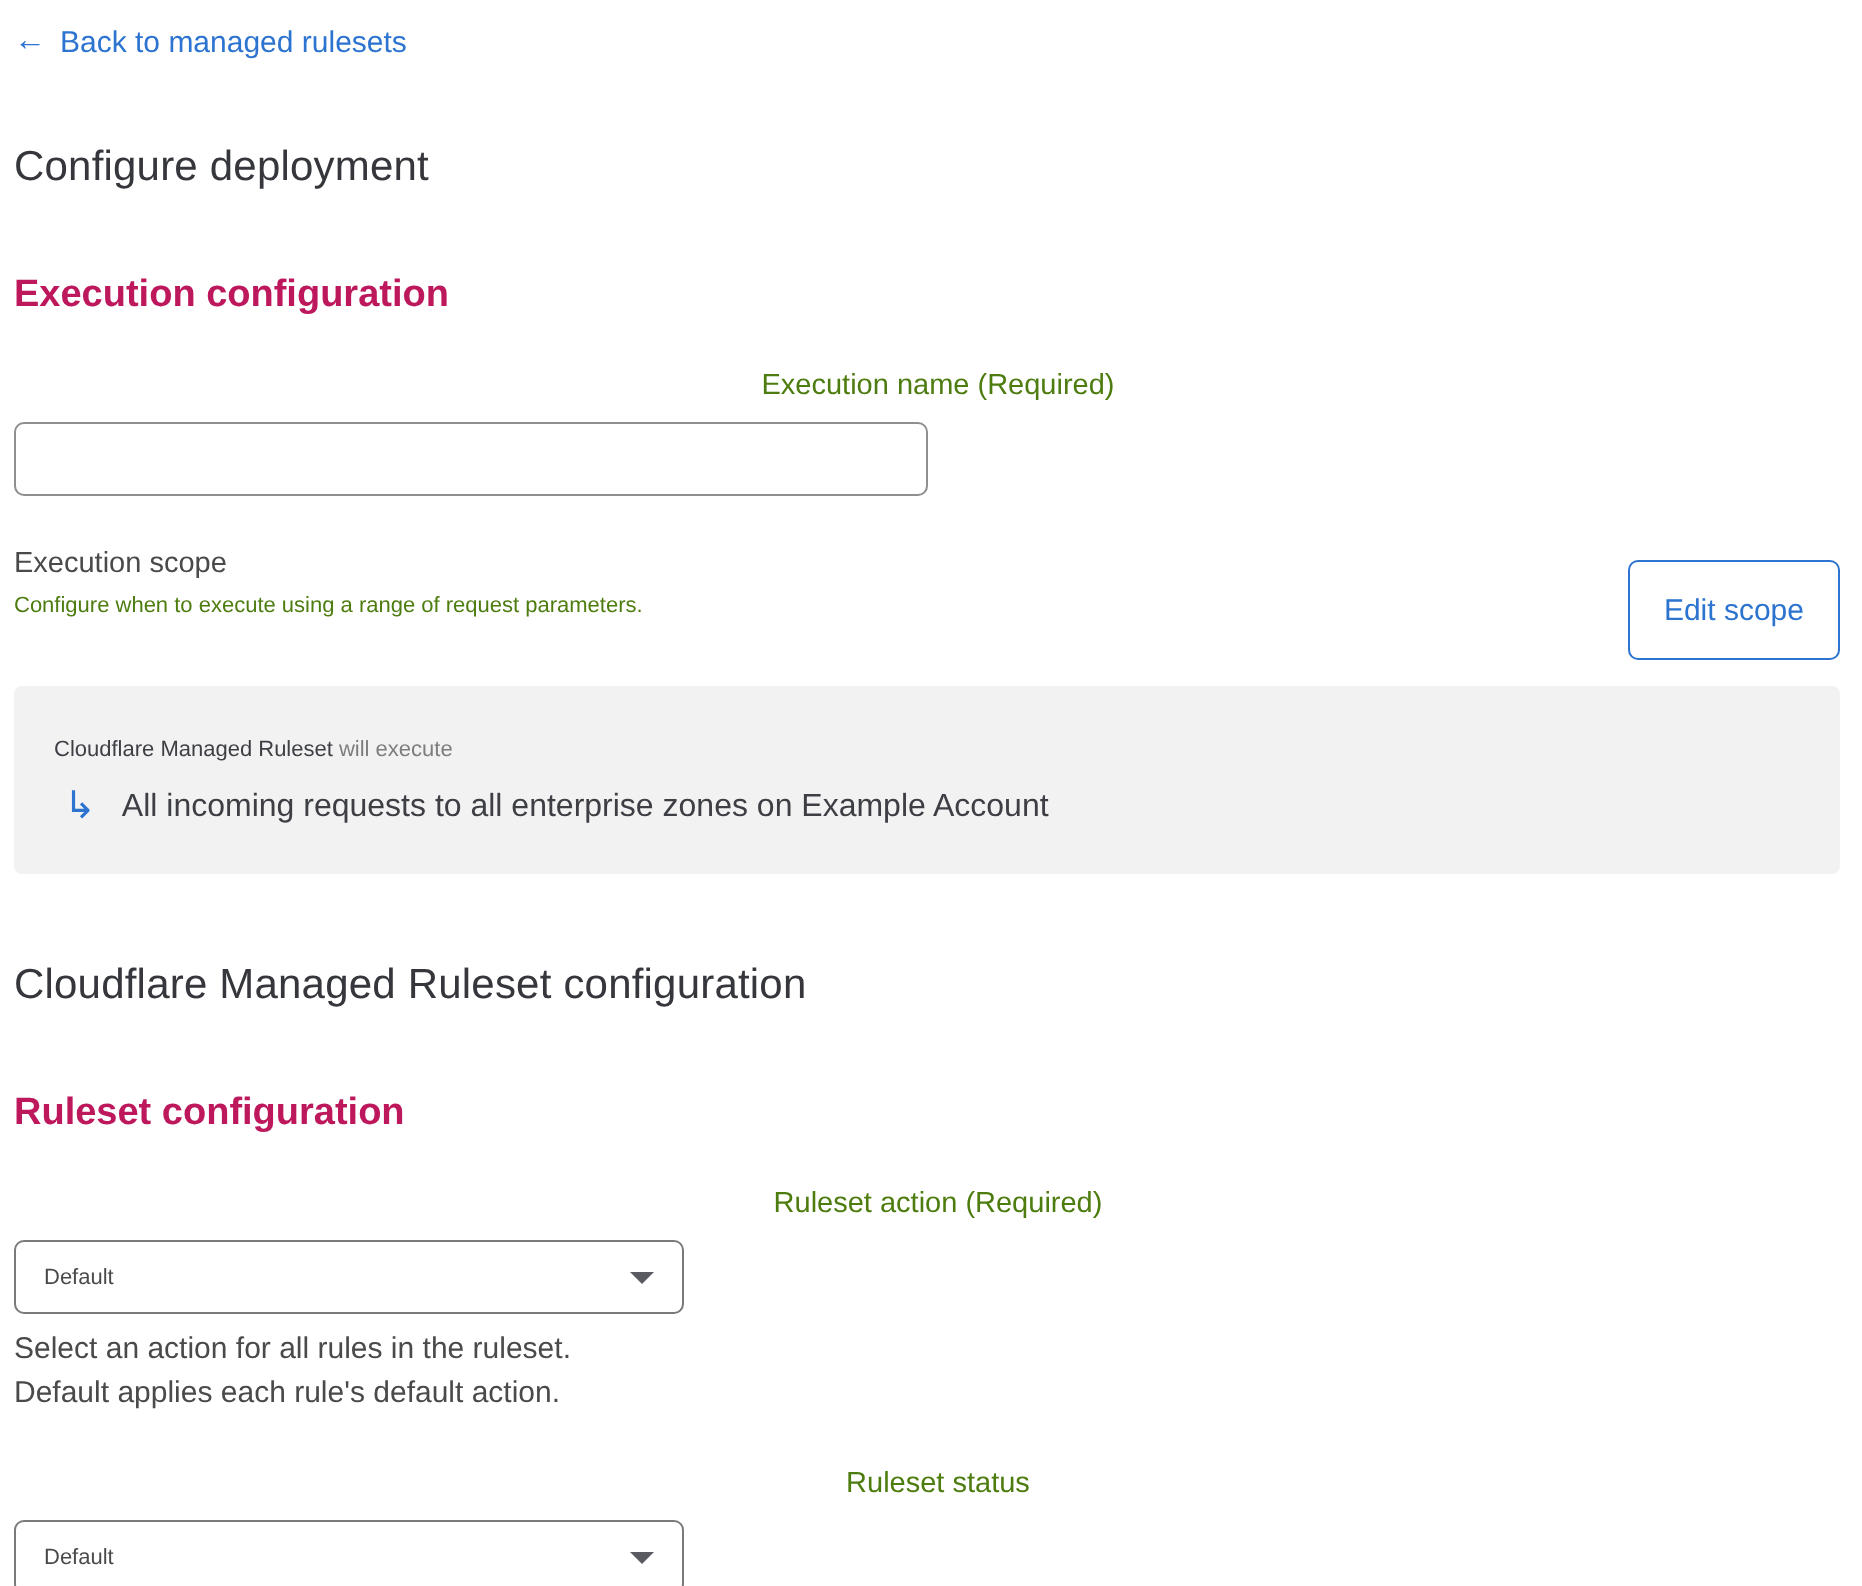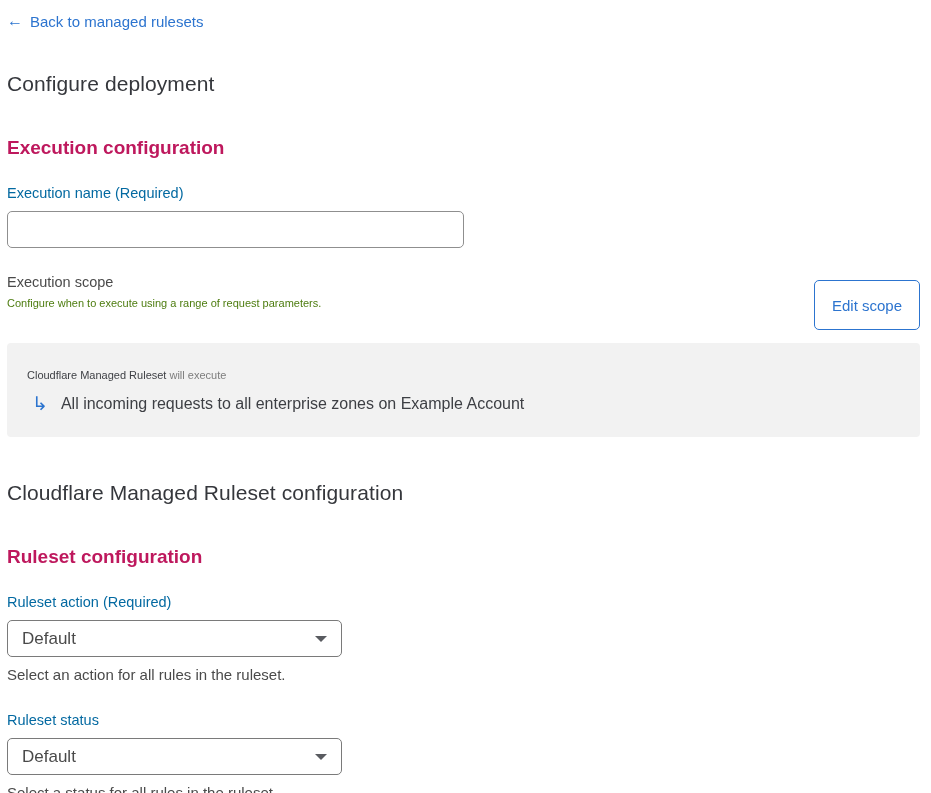--- a/index.html
+++ b/index.html
@@ -36,21 +36,22 @@
   }
   .section-title {
     margin-top: 41px;
     font-size: 19px;
     font-weight: 700;
     color: #be185d;
   }
   .field-label {
     margin-top: 26px;
     font-size: 14.5px;
-    color: #0369a1;
+    color: #4d7c0f;
+    text-align: center;
   }
   
   .text-input {
     display: block;
     margin-top: 10px;
     width: 457px;
     height: 37px;
     border: 1px solid #8f8f8f;
     border-radius: 5px;
     padding: 0 12px;
@@ -113,21 +114,21 @@
     margin-top: 10px;
     width: 335px;
     height: 37px;
     border: 1px solid #7a7a7a;
     border-radius: 5px;
     background: #ffffff;
     display: flex;
     align-items: center;
     justify-content: space-between;
     padding: 0 14px;
-    font-size: 17px;
+    font-size: 11px;
     color: #4a4a4a;
     cursor: pointer;
   }
   .select-caret {
     width: 0; height: 0;
     border-left: 6px solid transparent;
     border-right: 6px solid transparent;
     border-top: 6px solid #595b60;
   }
   .help-text { margin-top: 7px; font-size: 15px; color: #4a4a4a; line-height: 22px; }
@@ -172,20 +173,21 @@
 
   <h2 class="section-title">Ruleset configuration</h2>
 
   <div class="field-label">Ruleset action (Required)</div>
   <div class="select-box">
     <span>Default</span>
     <span class="select-caret"></span>
   </div>
   <div class="help-text">
     <div>Select an action for all rules in the ruleset.</div>
+    <div>Default applies each rule's default action.</div>
   </div>
 
   <div class="field-label">Ruleset status</div>
   <div class="select-box">
     <span>Default</span>
     <span class="select-caret"></span>
   </div>
   <div class="help-text">
     <div>Select a status for all rules in the ruleset.</div>
   </div>

